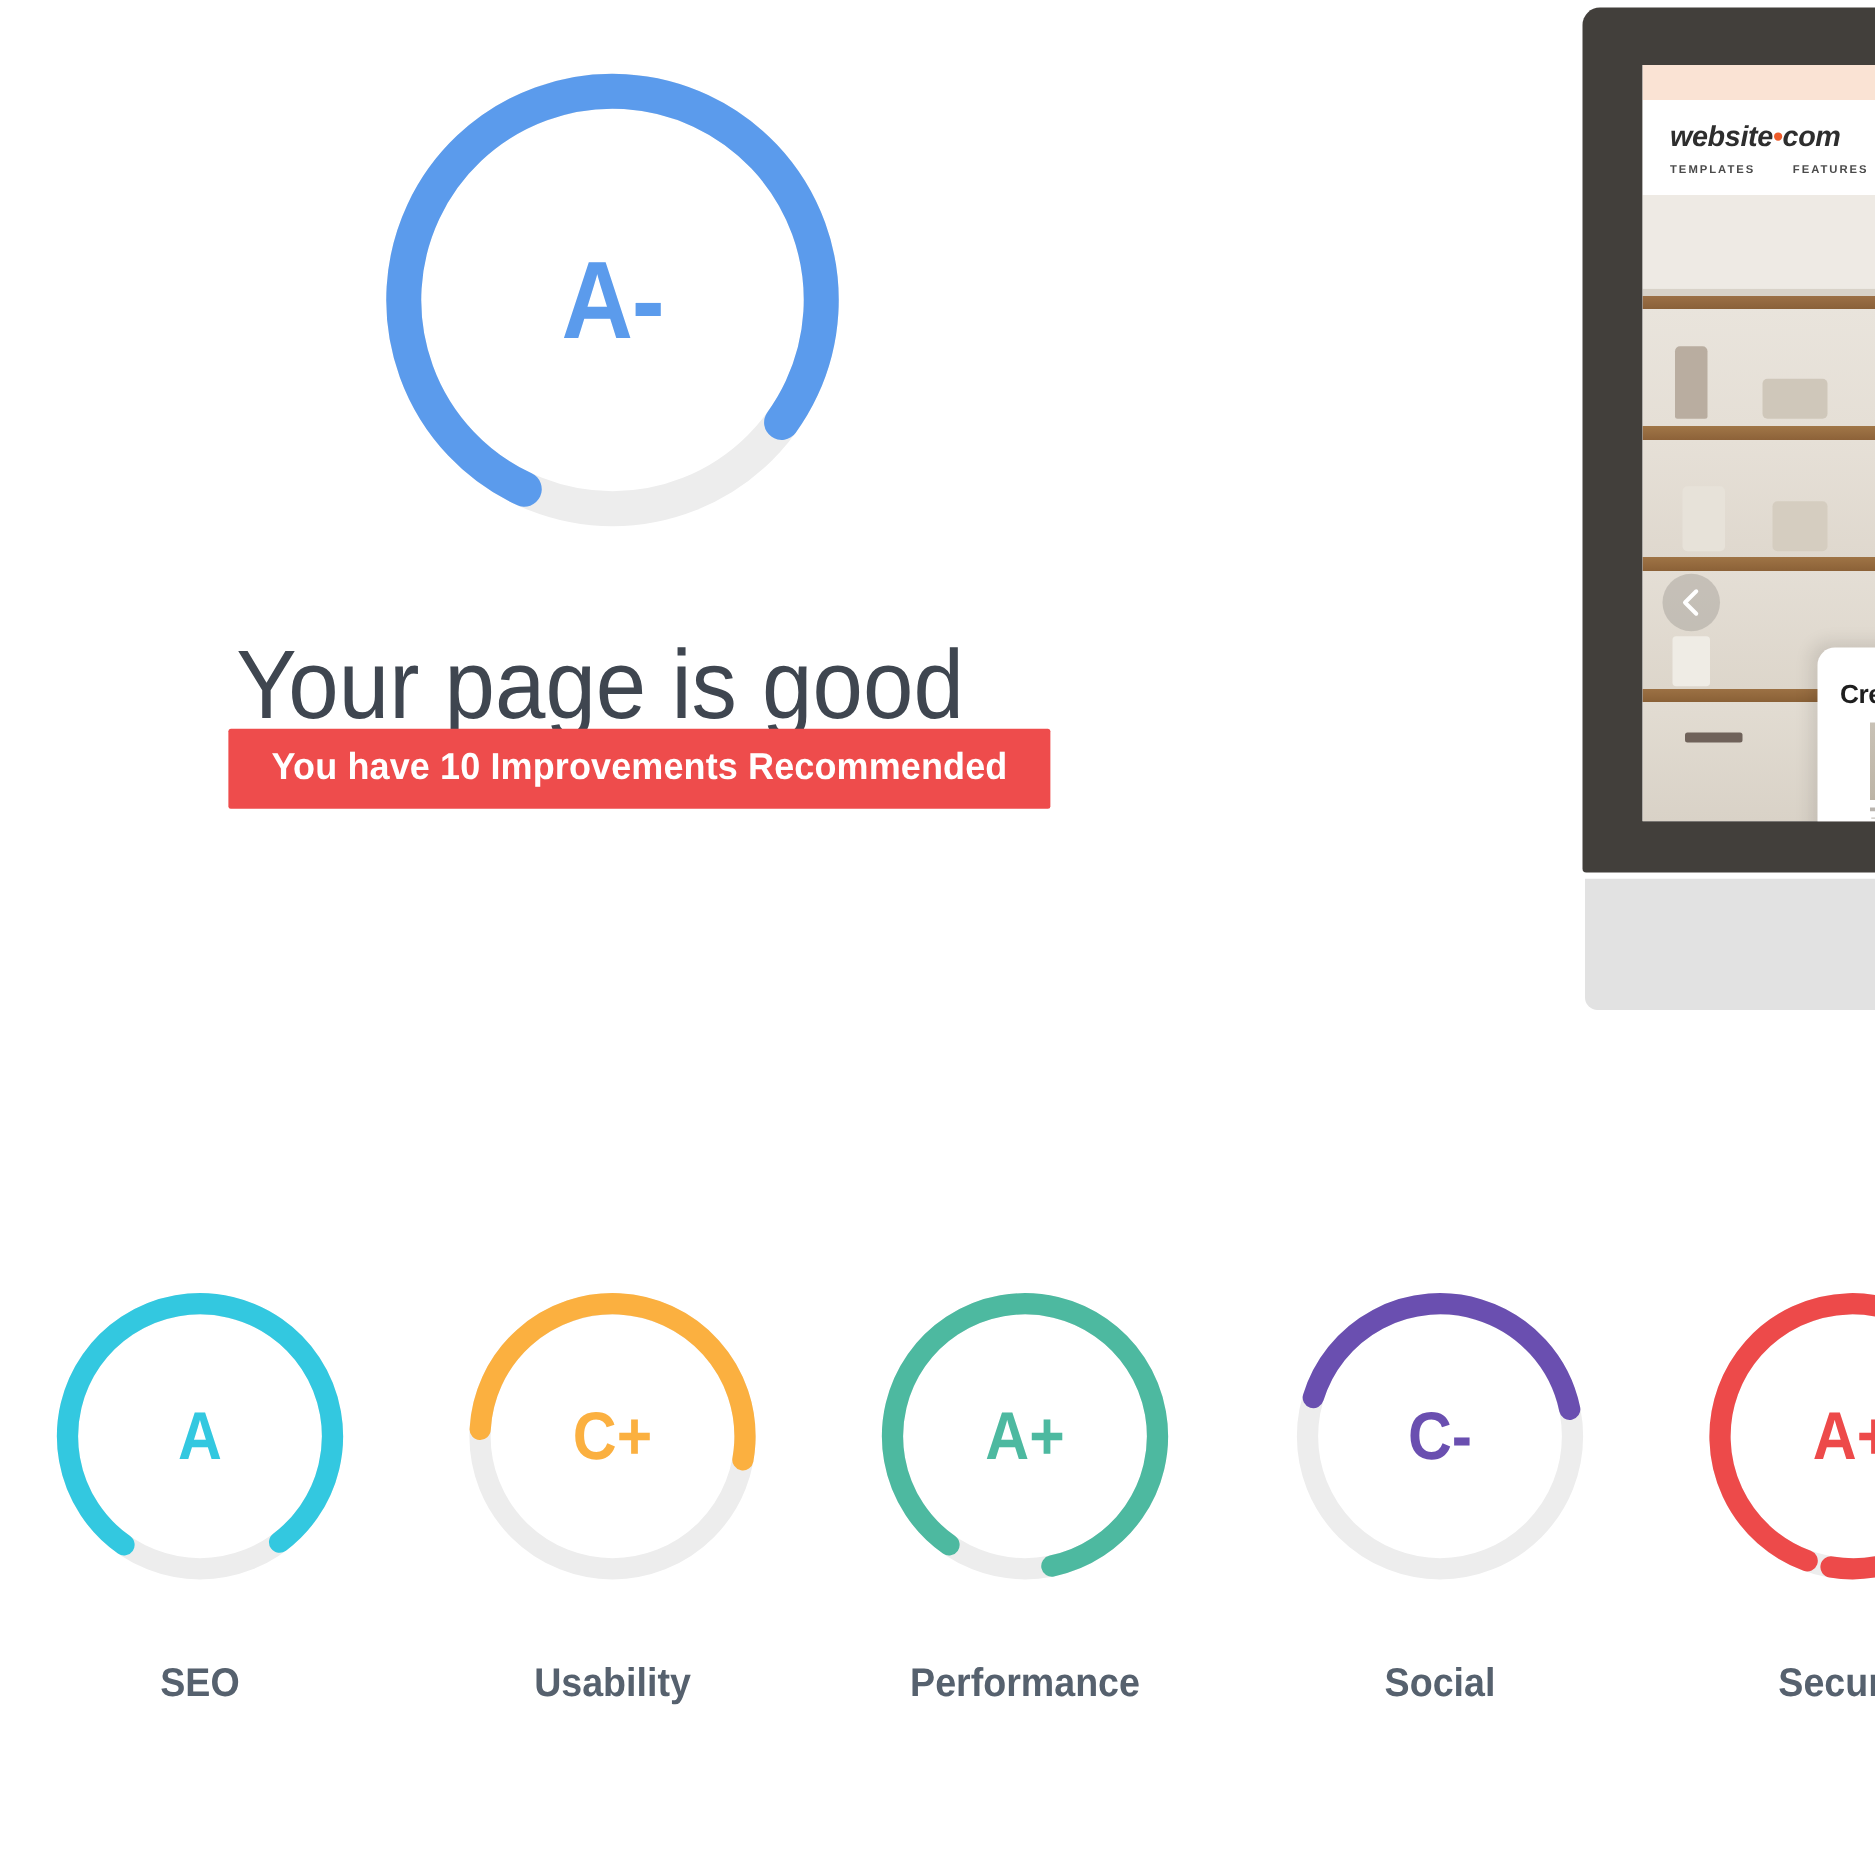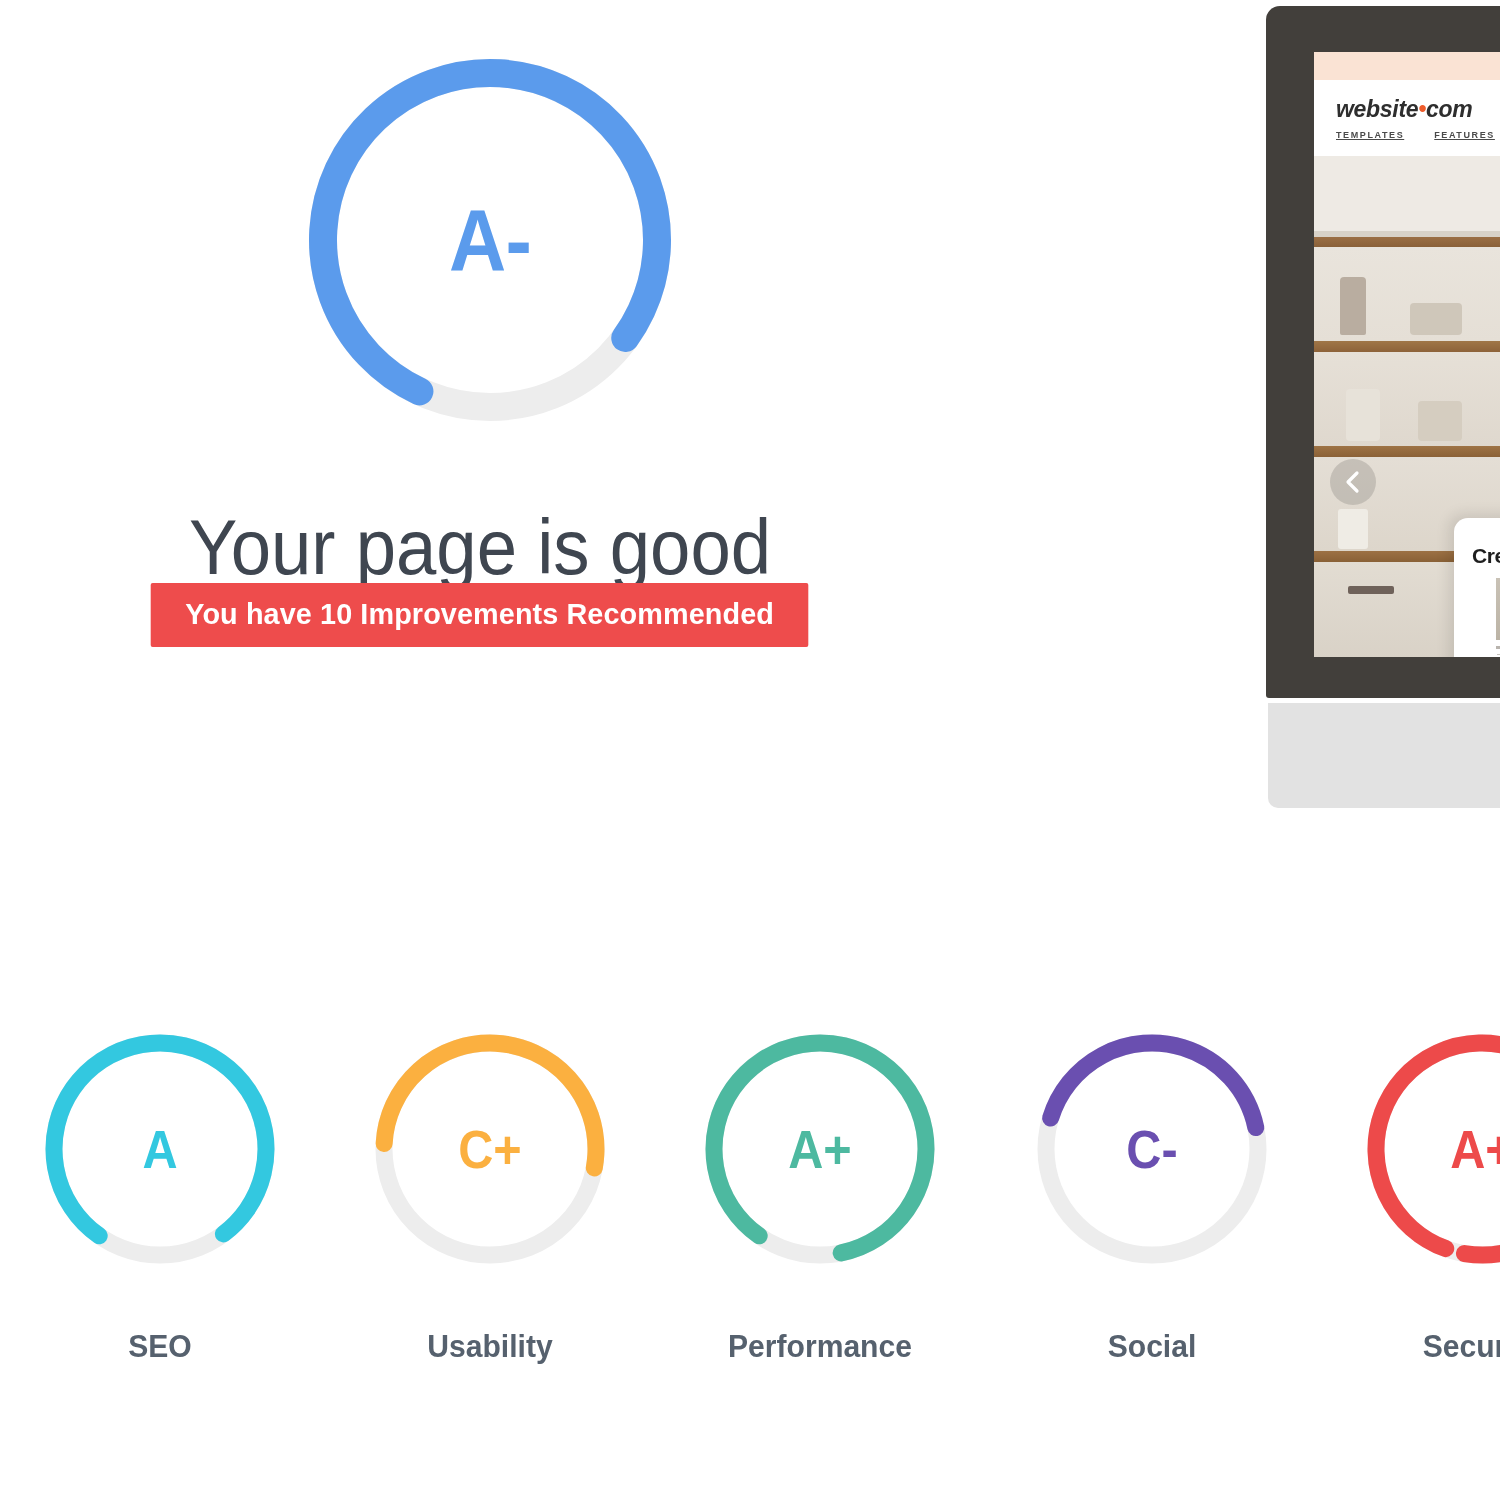--- a/index.html
+++ b/index.html
@@ -69,20 +69,21 @@
     transform-origin: center top;
     white-space: nowrap;
   }
 
   #improvements-badge-row {
     position: absolute;
     left: 0;
     top: 583px;
     width: 960px;
     text-align: center;
+    padding-left: 32px;
   }
   #improvements-badge {
     display: inline-block;
     background: #ee4c4c;
     color: #ffffff;
     padding: 16px 36px 18px 36px;
     font-size: 30px;
     font-weight: 700;
     line-height: 1;
     font-family: "Liberation Sans Narrow", "Liberation Sans", sans-serif;
@@ -161,21 +162,21 @@
   #site-nav {
     position: absolute;
     left: 22px;
     top: 50px;
     font-size: 9px;
     letter-spacing: 1.6px;
     color: #4a4a4a;
     font-weight: 600;
     white-space: nowrap;
   }
-  #site-nav span { margin-right: 30px; text-decoration: underline; }
+  #site-nav span { margin-right: 30px; }
 
   #site-band {
     position: absolute;
     left: 0;
     top: 104px;
     width: 100%;
     height: 75px;
     background: #eeeae4;
   }
 

